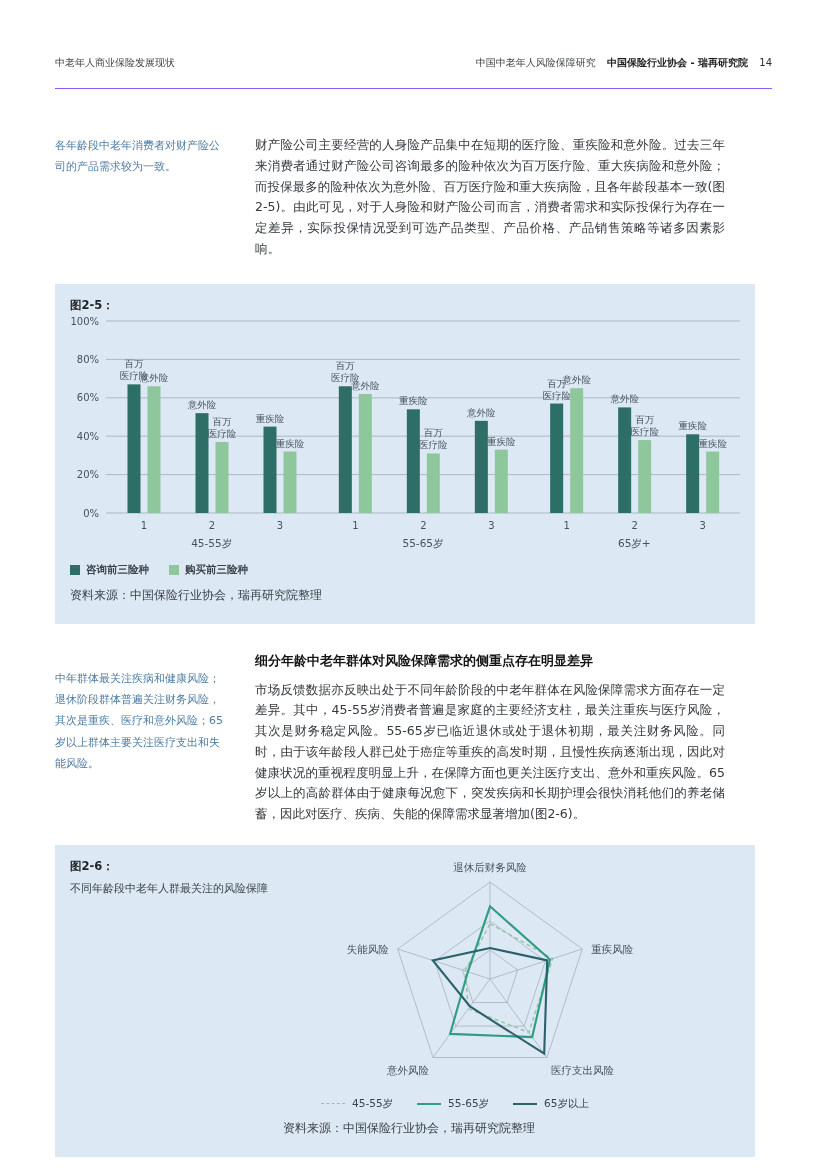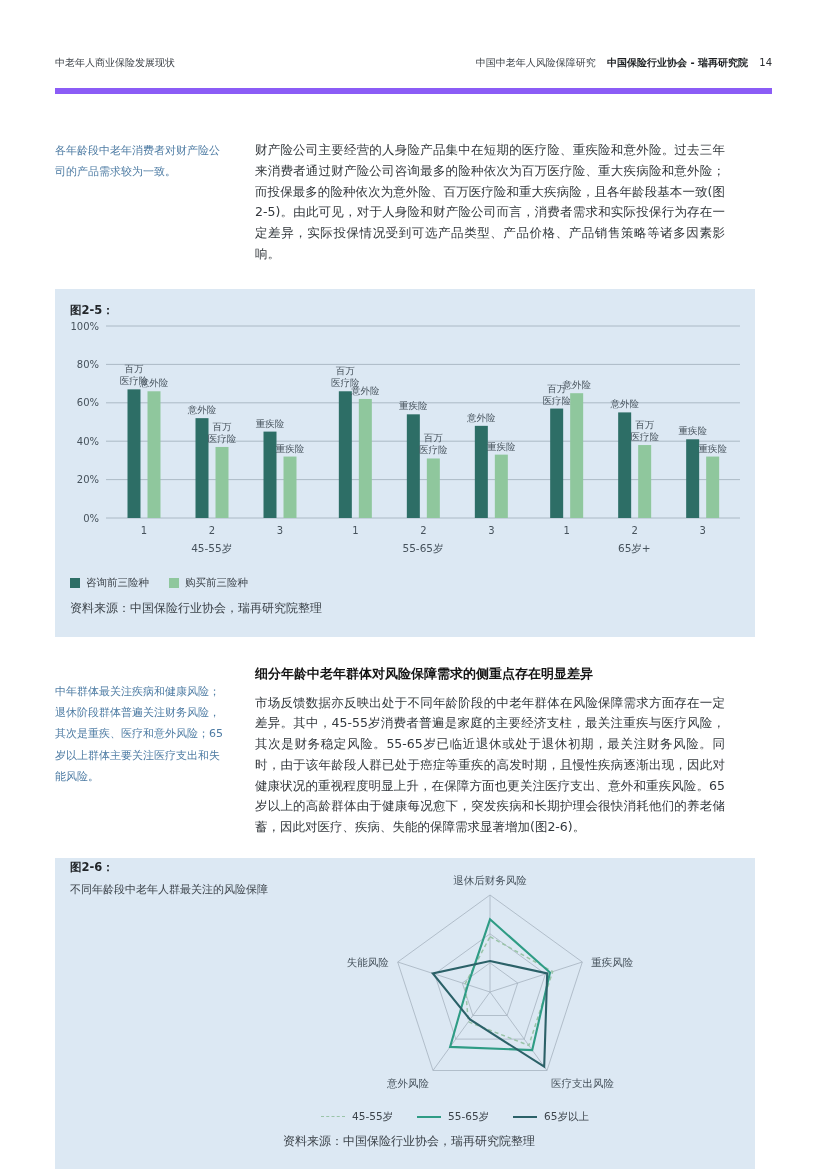--- a/index.html
+++ b/index.html
@@ -7,21 +7,21 @@
     width:827px;height:1169px;overflow:hidden;
     font-family:"DejaVu Sans","Liberation Sans",sans-serif;
     color:#33383d;
   }
   .page{padding:56px 55px 0 55px;width:717px;box-sizing:content-box;}
 
   
   .header{
     display:flex;justify-content:space-between;align-items:center;
     font-size:10px;color:#3a3f45;
-    border-bottom:6px solid #8b5cf6;padding-bottom:18px;
+    border-bottom:1px solid #8b5cf6;padding-bottom:18px;
   }
   .header-right span{margin-left:8px;}
   .header-org{font-weight:bold;color:#1c1f22;}
   .header-page{font-weight:normal;color:#2a2d30;margin-left:14px;}
 
   
   .row{display:flex;margin-top:46px;}
   .side-col{width:200px;flex-shrink:0;padding-right:28px;box-sizing:border-box;}
   .side-note{color:#4d7ba3;font-size:11px;line-height:1.95;}
   .main-col{width:470px;}
@@ -29,31 +29,31 @@
   .section-heading{font-size:13px;font-weight:bold;color:#141414;margin:0 0 10px 0;}
   .mt16{margin-top:16px;}
 
   
   .chart-box{
     background:#dce8f3;width:700px;box-sizing:border-box;
     margin-top:24px;padding:14px 15px 20px 15px;
   }
   .figure-label{font-size:11.5px;font-weight:bold;color:#22262a;}
   .figure-title{font-size:11px;color:#3c434a;margin-top:7px;line-height:1.5;}
-  .legend{display:flex;align-items:center;gap:20px;font-size:10.5px;color:#3c434a;margin-top:16px;}
+  .legend{display:flex;align-items:center;gap:20px;font-size:10.5px;color:#3c434a;margin-top:8px;font-weight:bold;}
   .legend-item{display:flex;align-items:center;}
   .legend-item .sq{width:10px;height:10px;display:inline-block;margin-right:6px;}
   .legend-item .ln{width:24px;display:inline-block;margin-right:7px;border-top-width:2px;}
   .ln.solid{border-top-style:solid;}
   .ln.dashed{border-top-style:dashed;border-top-width:1.6px;}
   .source{font-size:12px;color:#3c434a;margin-top:10px;}
 
   
   #fig26{position:relative;margin-top:20px;}
-  .fig26-title{position:absolute;left:15px;top:2px;width:205px;}
+  .fig26-title{position:absolute;left:15px;top:14px;width:205px;}
   .radar-wrap{margin-left:150px;width:540px;}
   .radar-legend{display:flex;justify-content:center;gap:24px;padding-right:70px;
     font-size:10.5px;color:#3c434a;margin-top:2px;}
   .source-indent{margin-left:213px;margin-top:9px;}
 
   svg text{font-family:"DejaVu Sans","Liberation Sans",sans-serif;}
 </style>
 </head>
 <body>
 

